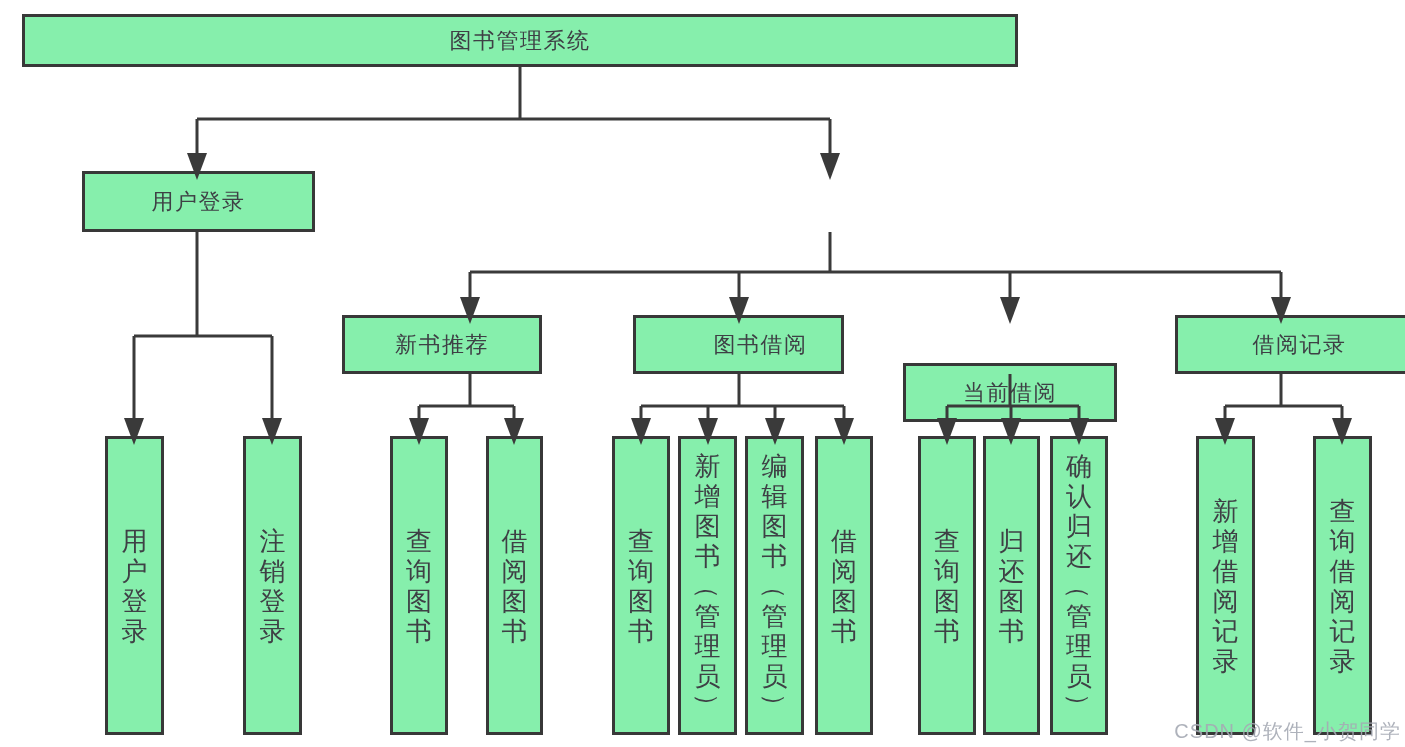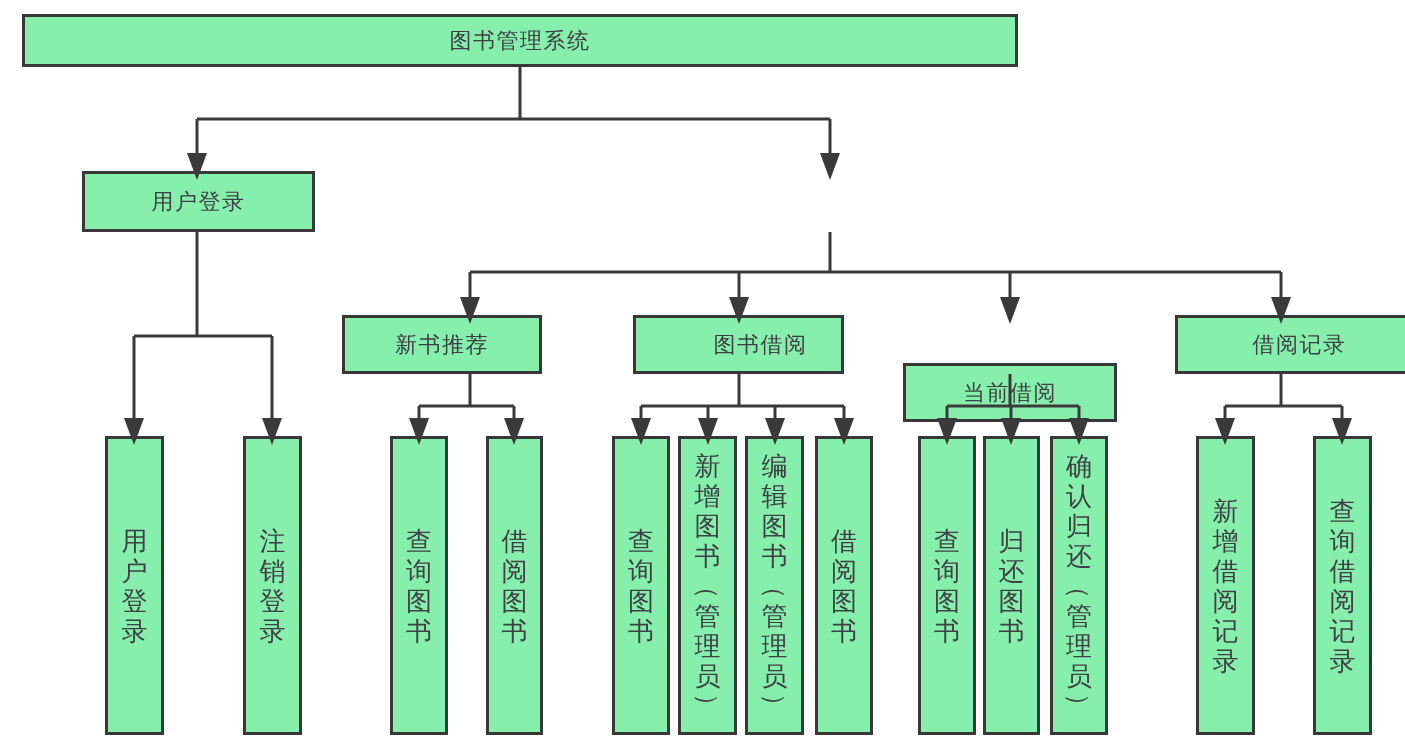--- a/index.html
+++ b/index.html
@@ -212,13 +212,14 @@
       <polygon points="765,418 785,418 775,445"></polygon>
       <polygon points="834,418 854,418 844,445"></polygon>
       <polygon points="937,418 957,418 947,445"></polygon>
       <polygon points="1001,418 1021,418 1011,445"></polygon>
       <polygon points="1069,418 1089,418 1079,445"></polygon>
       <polygon points="1215,418 1235,418 1225,445"></polygon>
       <polygon points="1332,418 1352,418 1342,445"></polygon>
     </g>
   </svg>
 
+  <div class="watermark">CSDN @软件_小贺同学</div>
 </div>
 
 </body></html>

